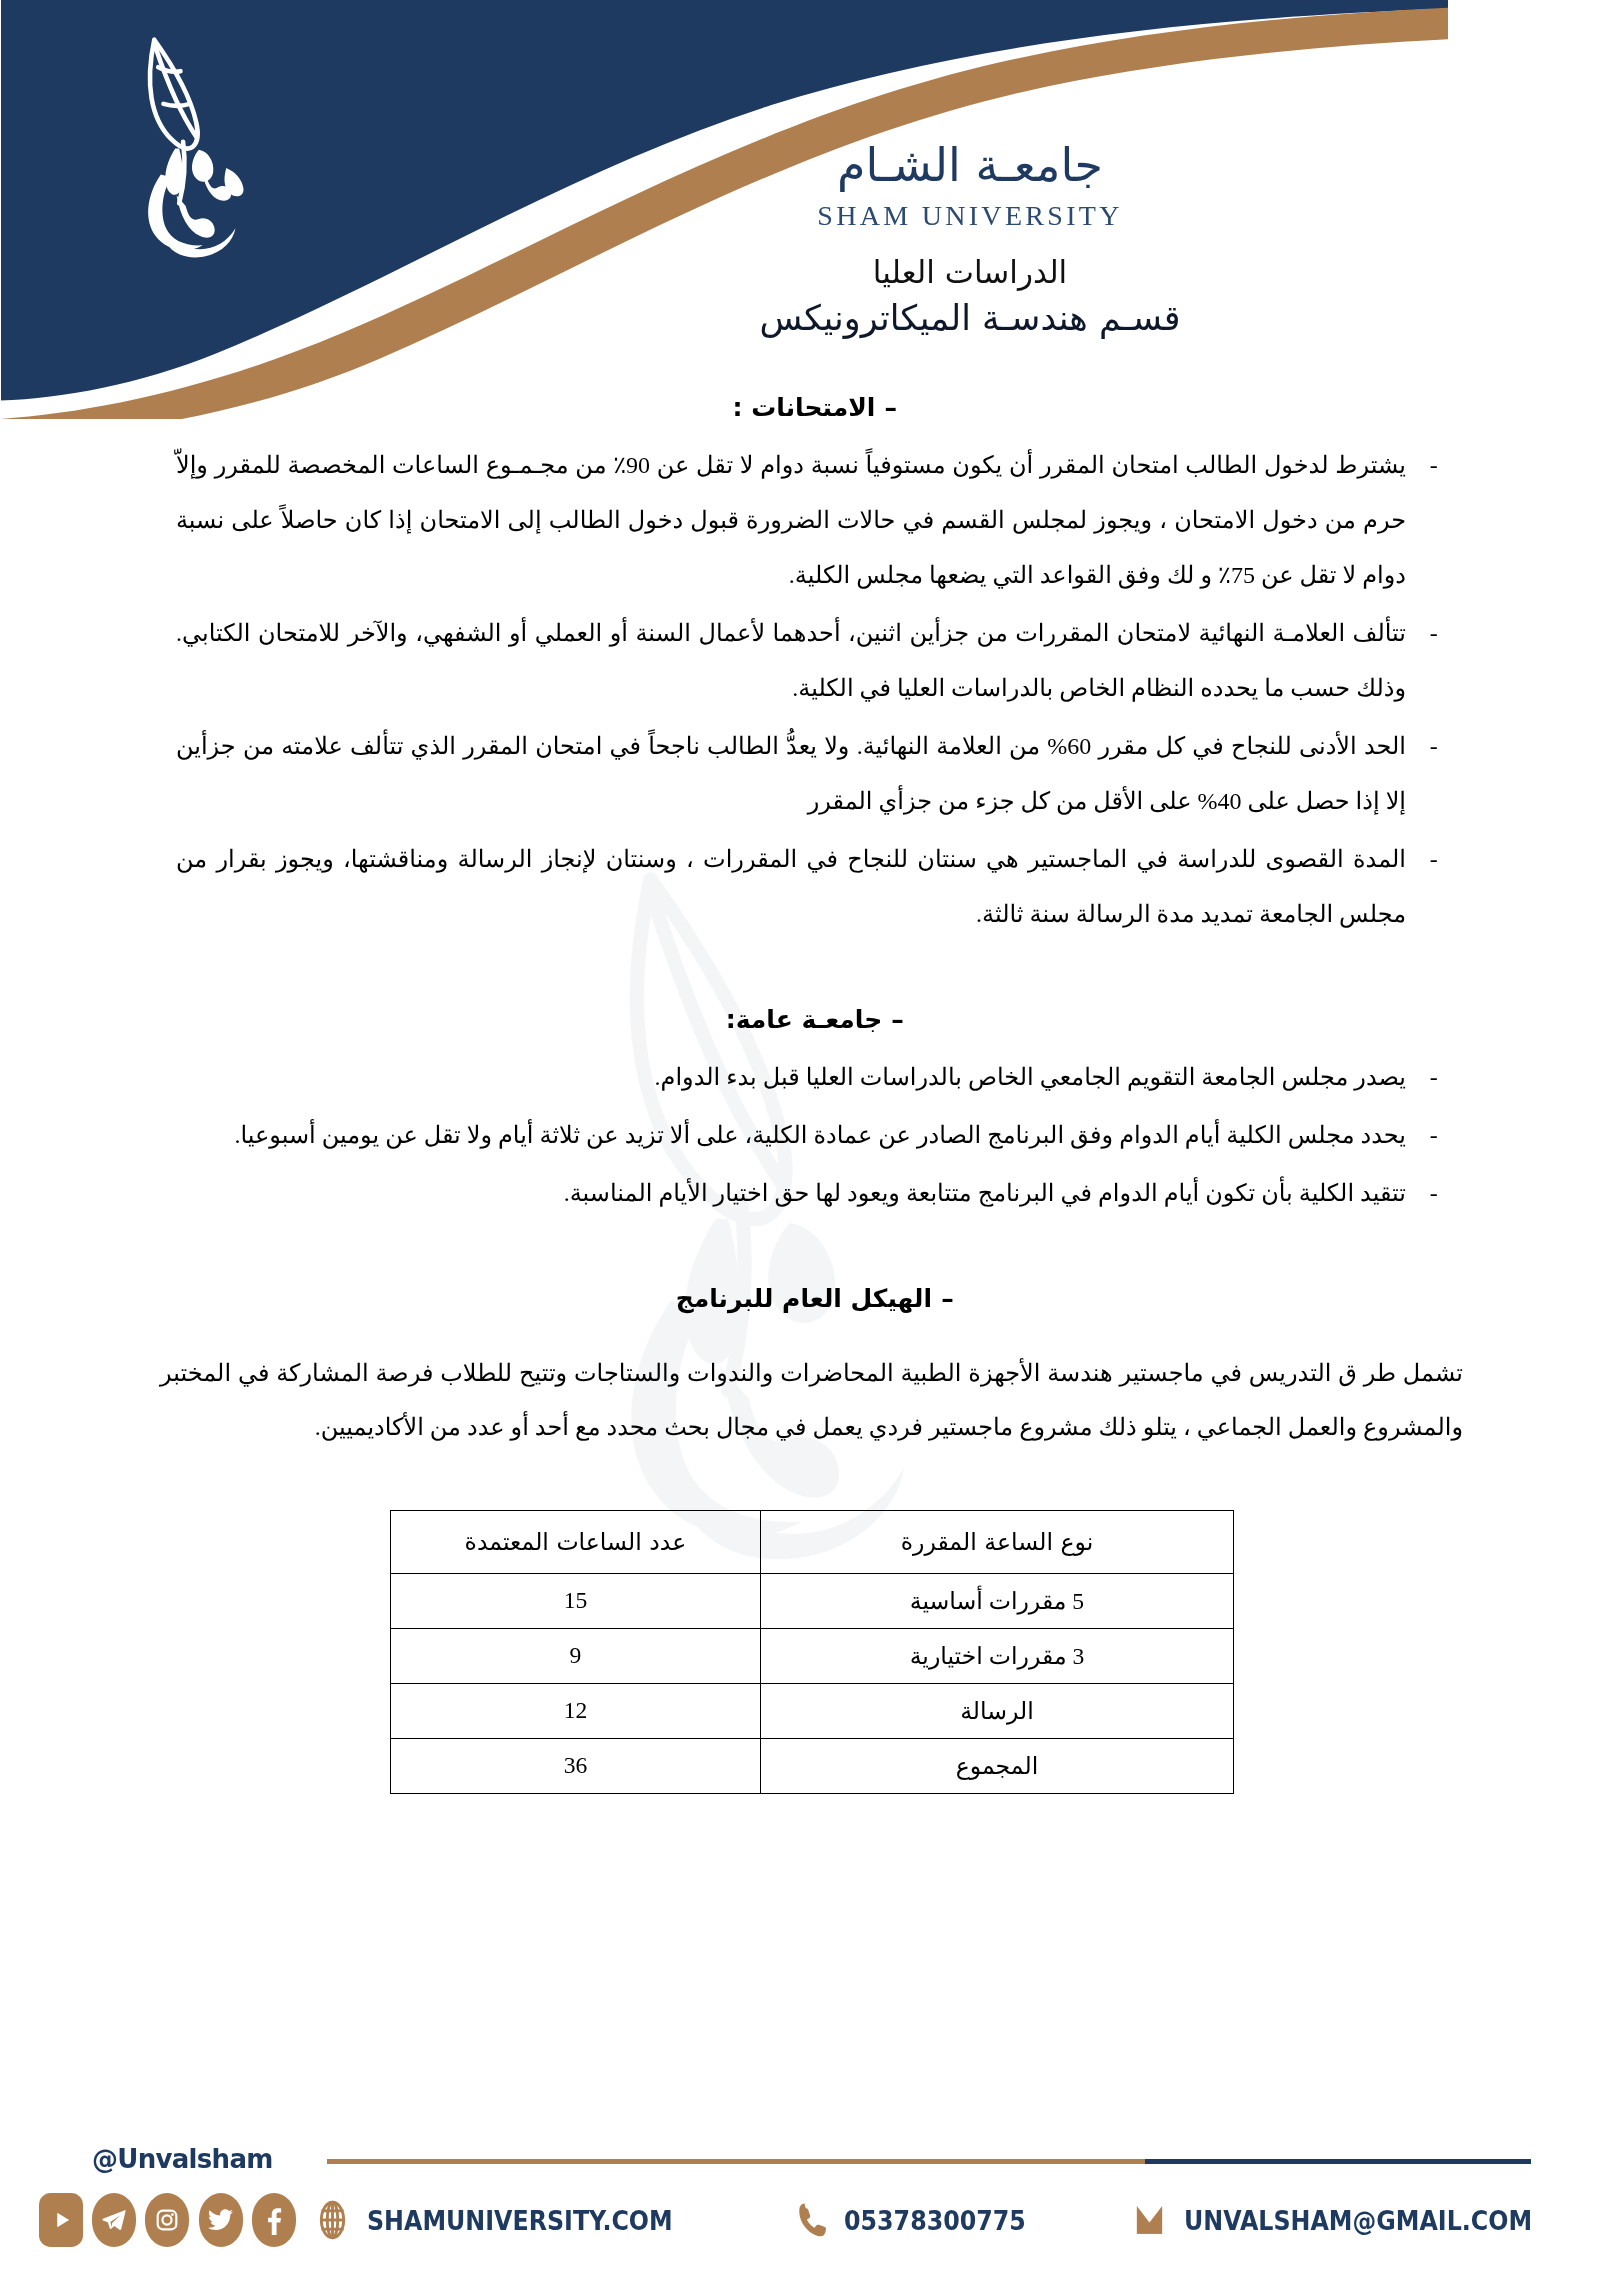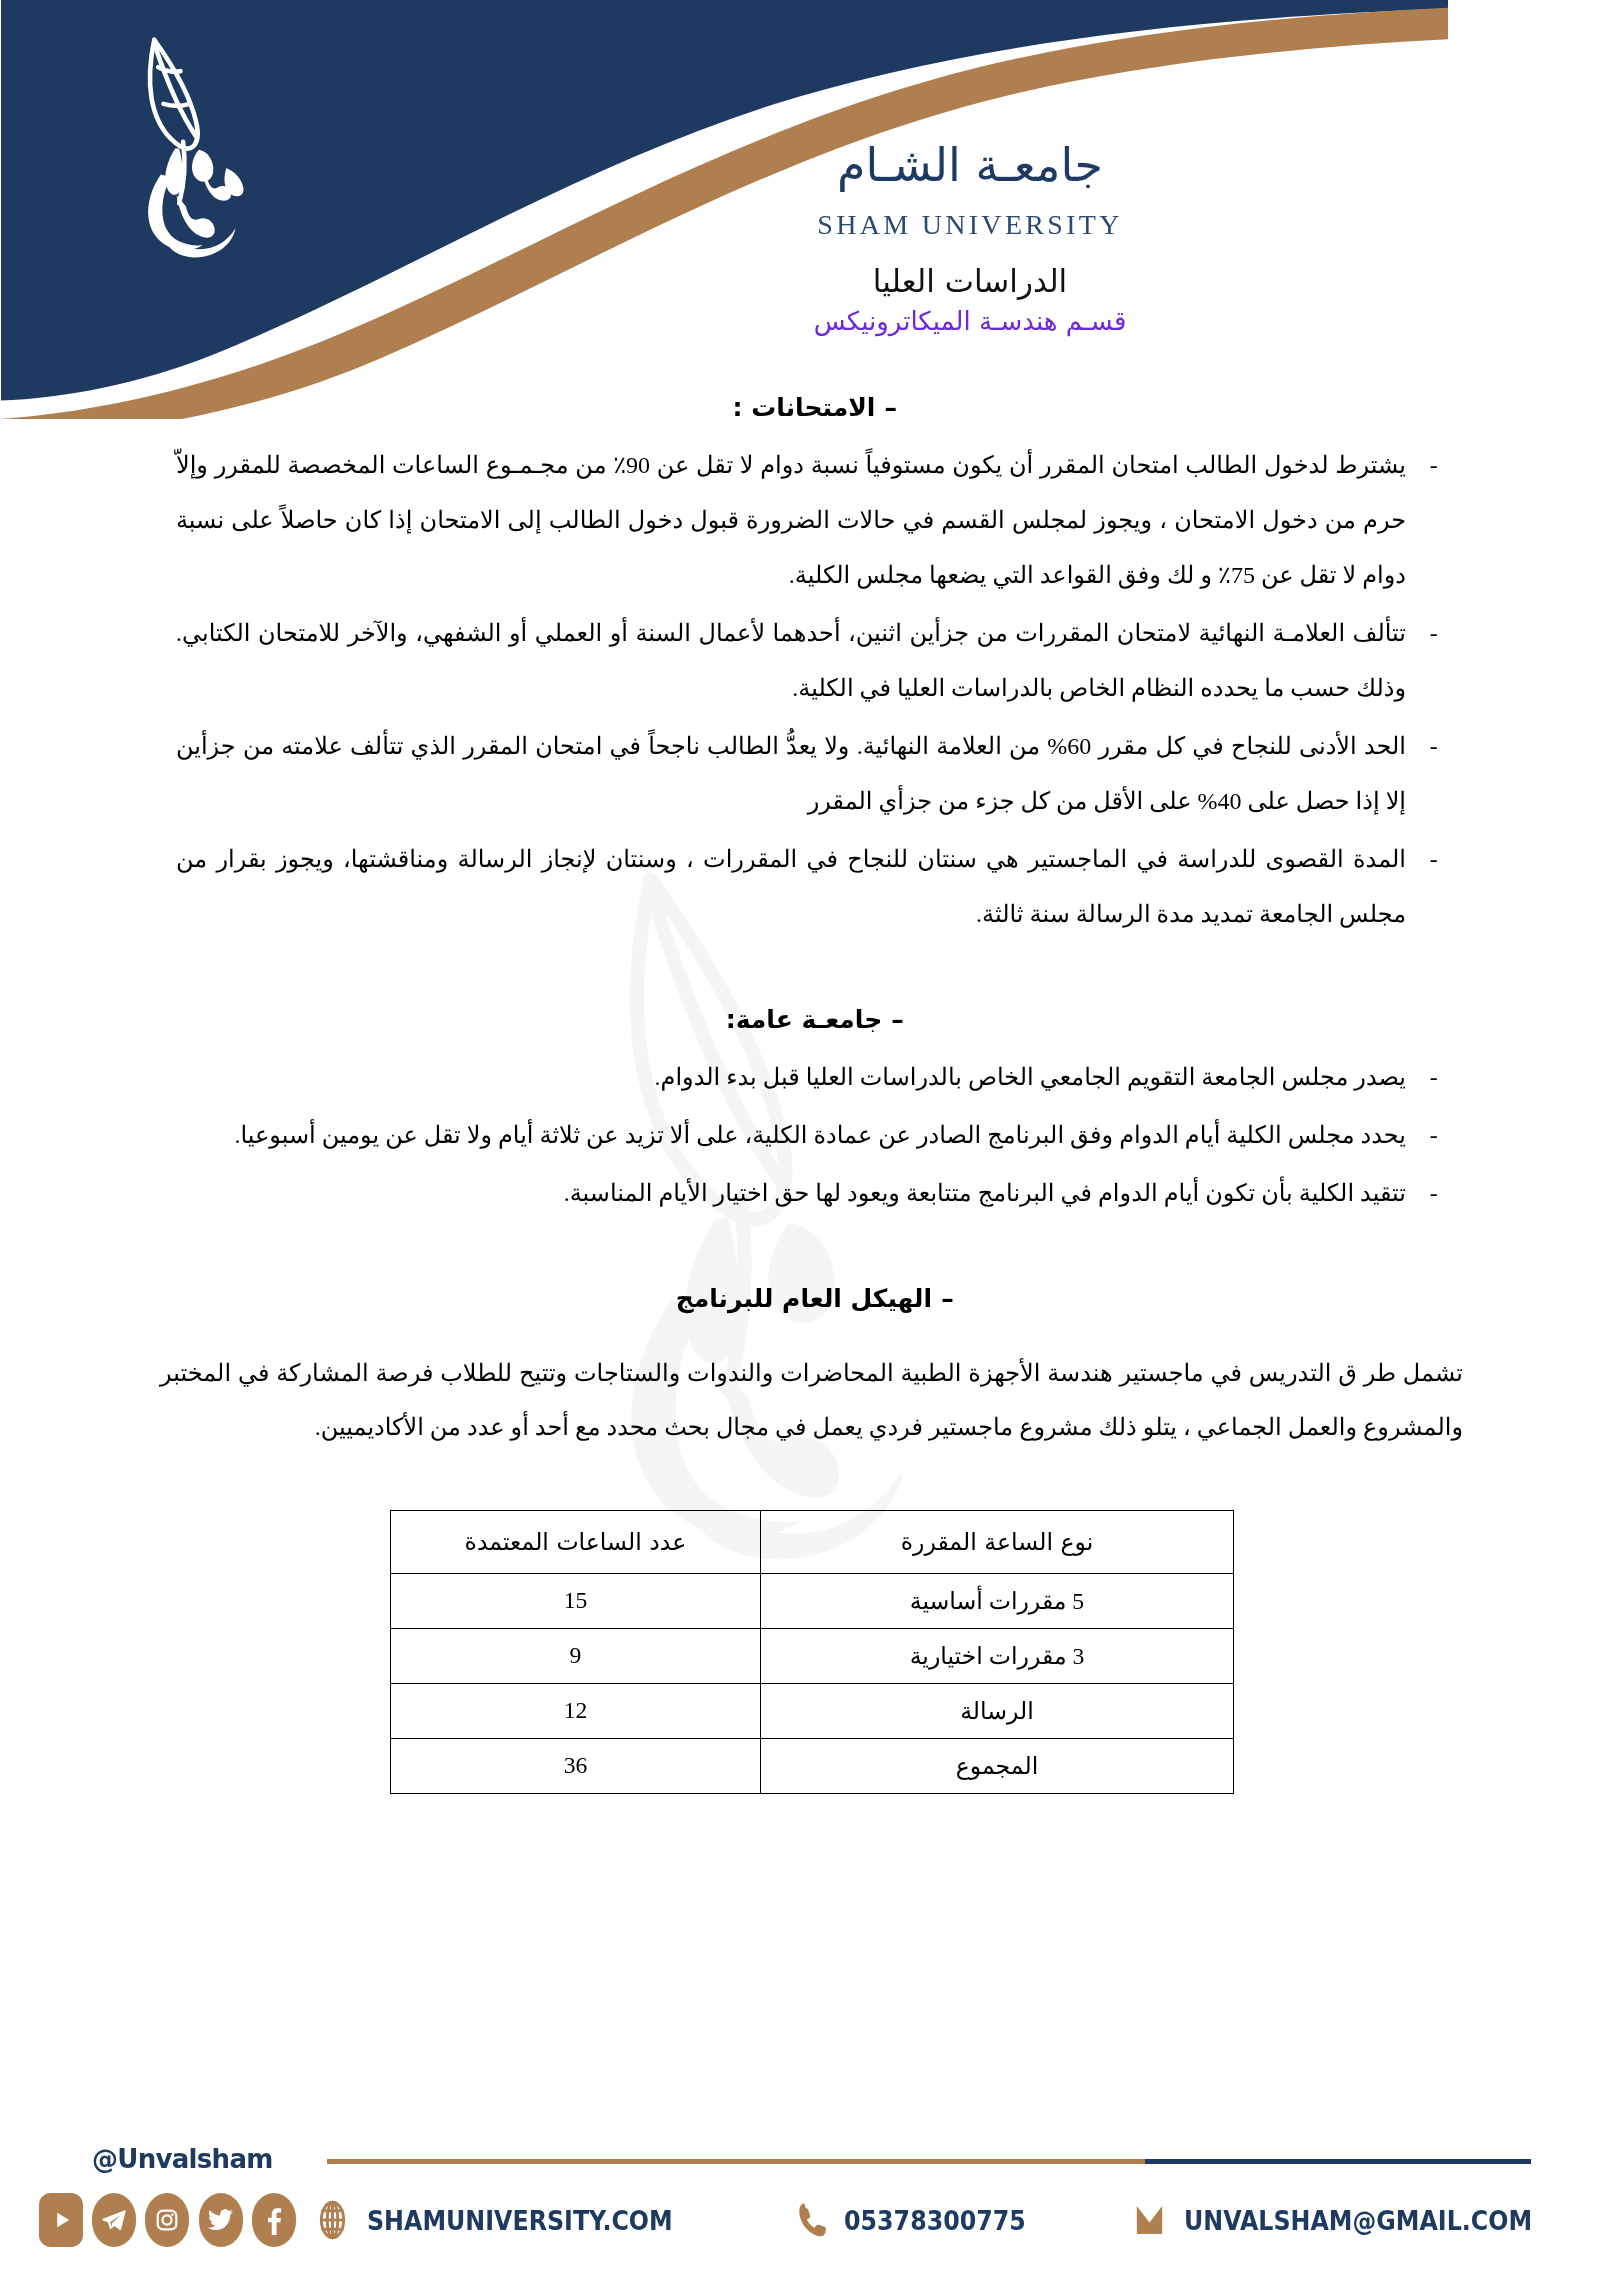--- a/index.html
+++ b/index.html
@@ -49,36 +49,36 @@
     letter-spacing: 1.3px;
     line-height: 1.05;
     white-space: nowrap;
   }
   .uni-name-en {
     font-family: "Liberation Serif", "DejaVu Serif", serif;
     font-size: 28px;
     font-weight: 400;
     color: #2b4a72;
     letter-spacing: 3.3px;
-    margin-top: 20px;
+    margin-top: 11px;
     direction: ltr;
     font-variant: small-caps;
     text-transform: uppercase;
   }
   .uni-sub1 {
     font-family: "DejaVu Sans", "Liberation Sans", sans-serif;
     font-size: 31px;
     color: #111111;
     margin-top: 22px;
     line-height: 1.2;
   }
   .uni-sub2 {
     font-family: "DejaVu Sans", "Liberation Sans", sans-serif;
-    font-size: 26px;
-    color: #6d28d9;
+    font-size: 35px;
+    color: #0f172a;
     margin-top: 5.2px;
     line-height: 1.2;
   }
 
   
   .watermark {
     position: absolute;
     left: 50%;
     top: 818px;
     transform: translateX(-50%);

